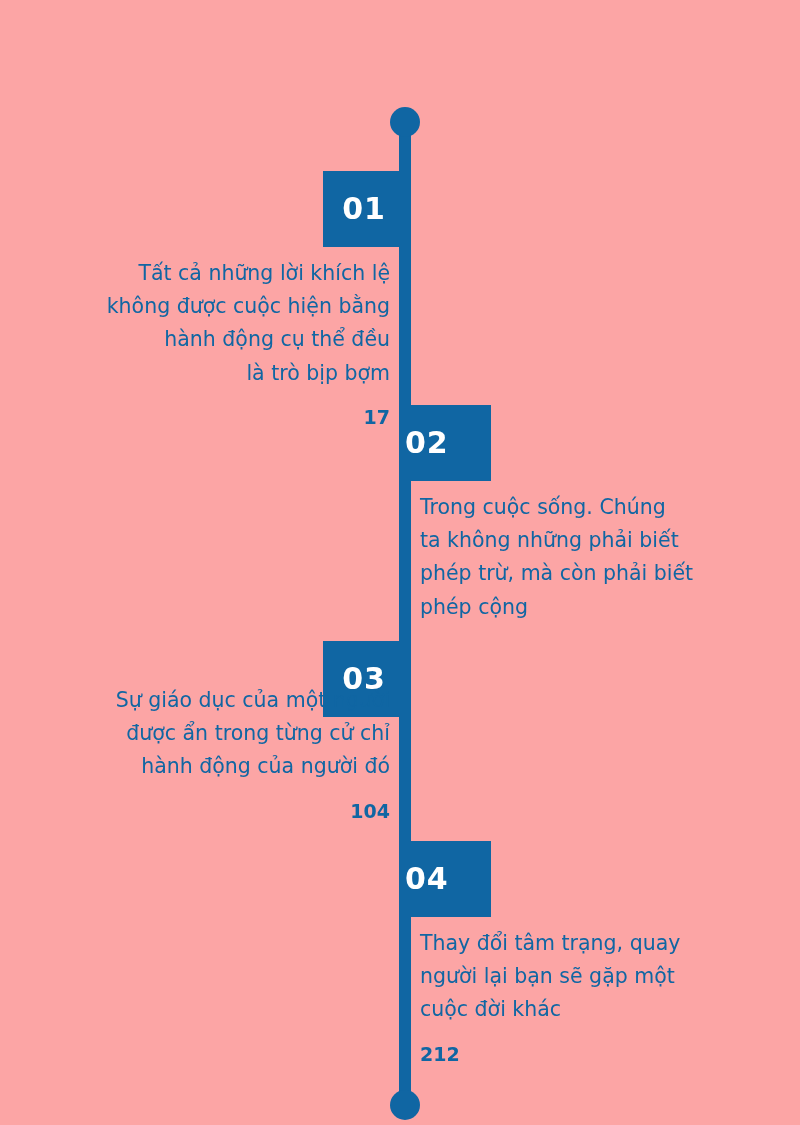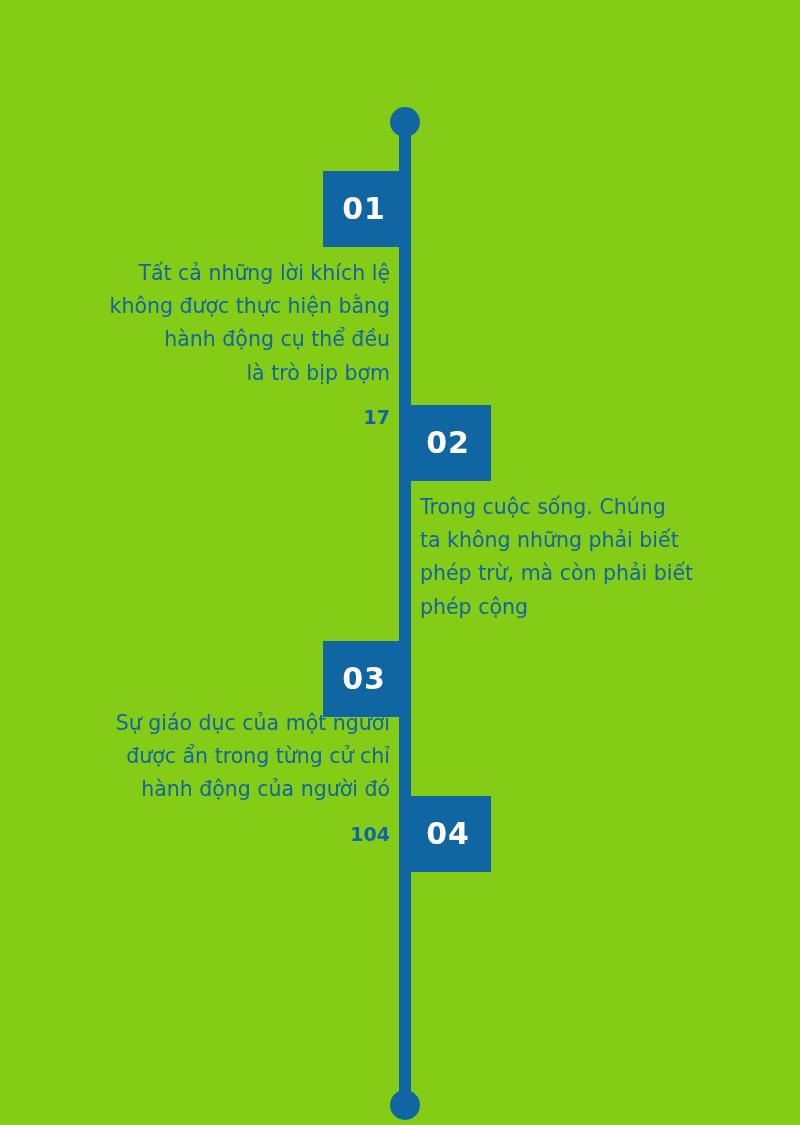--- a/index.html
+++ b/index.html
@@ -7,21 +7,21 @@
     padding: 0;
     background: #ffffff;
   }
   body {
     font-family: "DejaVu Sans", "Liberation Sans", sans-serif;
   }
   #canvas {
     position: relative;
     width: 800px;
     height: 1125px;
-    background: #84cc16;
+    background: #fca5a5;
     overflow: hidden;
   }
 
   
   .spine {
     position: absolute;
     left: 399px;
     top: 120px;
     width: 12px;
     height: 985px;
@@ -50,21 +50,20 @@
     font-size: 30px;
     letter-spacing: 1px;
   }
   .tab.left {
     width: 82px;
     justify-content: center;
     left: 323px;
   }
   .tab.right {
     width: 86px;
-    justify-content: center;
     left: 405px;
   }
   .tab-num {
     line-height: 1;
   }
 
   
   .block {
     position: absolute;
     color: #1066a3;
@@ -97,43 +96,49 @@
 
   <div class="spine"></div>
   <div class="spine-cap top"></div>
   <div class="spine-cap bottom"></div>
 
   <div class="tab left" style="top:171px;">
     <span class="tab-num">01</span>
   </div>
   <div class="block align-right" style="top:257px;">
     <div class="body">Tất cả những lời khích lệ
-không được thực hiện bằng
+không được cuộc hiện bằng
 hành động cụ thể đều
 là trò bịp bợm</div>
     <div class="count">17</div>
   </div>
 
   <div class="tab right" style="top:405px;">
     <span class="tab-num">02</span>
   </div>
   <div class="block align-left" style="top:491px;">
     <div class="body">Trong cuộc sống. Chúng
 ta không những phải biết
 phép trừ, mà còn phải biết
 phép cộng</div>
   </div>
 
   <div class="tab left" style="top:641px;">
     <span class="tab-num">03</span>
   </div>
-  <div class="block align-right" style="top:707px;text-align:right;">
+  <div class="block align-right" style="top:684px;text-align:right;">
     <div class="body">Sự giáo dục của một người
 được ẩn trong từng cử chỉ
 hành động của người đó</div>
     <div class="count">104</div>
   </div>
 
-  <div class="tab right" style="top:796px;">
+  <div class="tab right" style="top:841px;">
     <span class="tab-num">04</span>
+  </div>
+  <div class="block align-left" style="top:927px;">
+    <div class="body">Thay đổi tâm trạng, quay
+người lại bạn sẽ gặp một
+cuộc đời khác</div>
+    <div class="count">212</div>
   </div>
 
 </div>
 
 </body></html>

